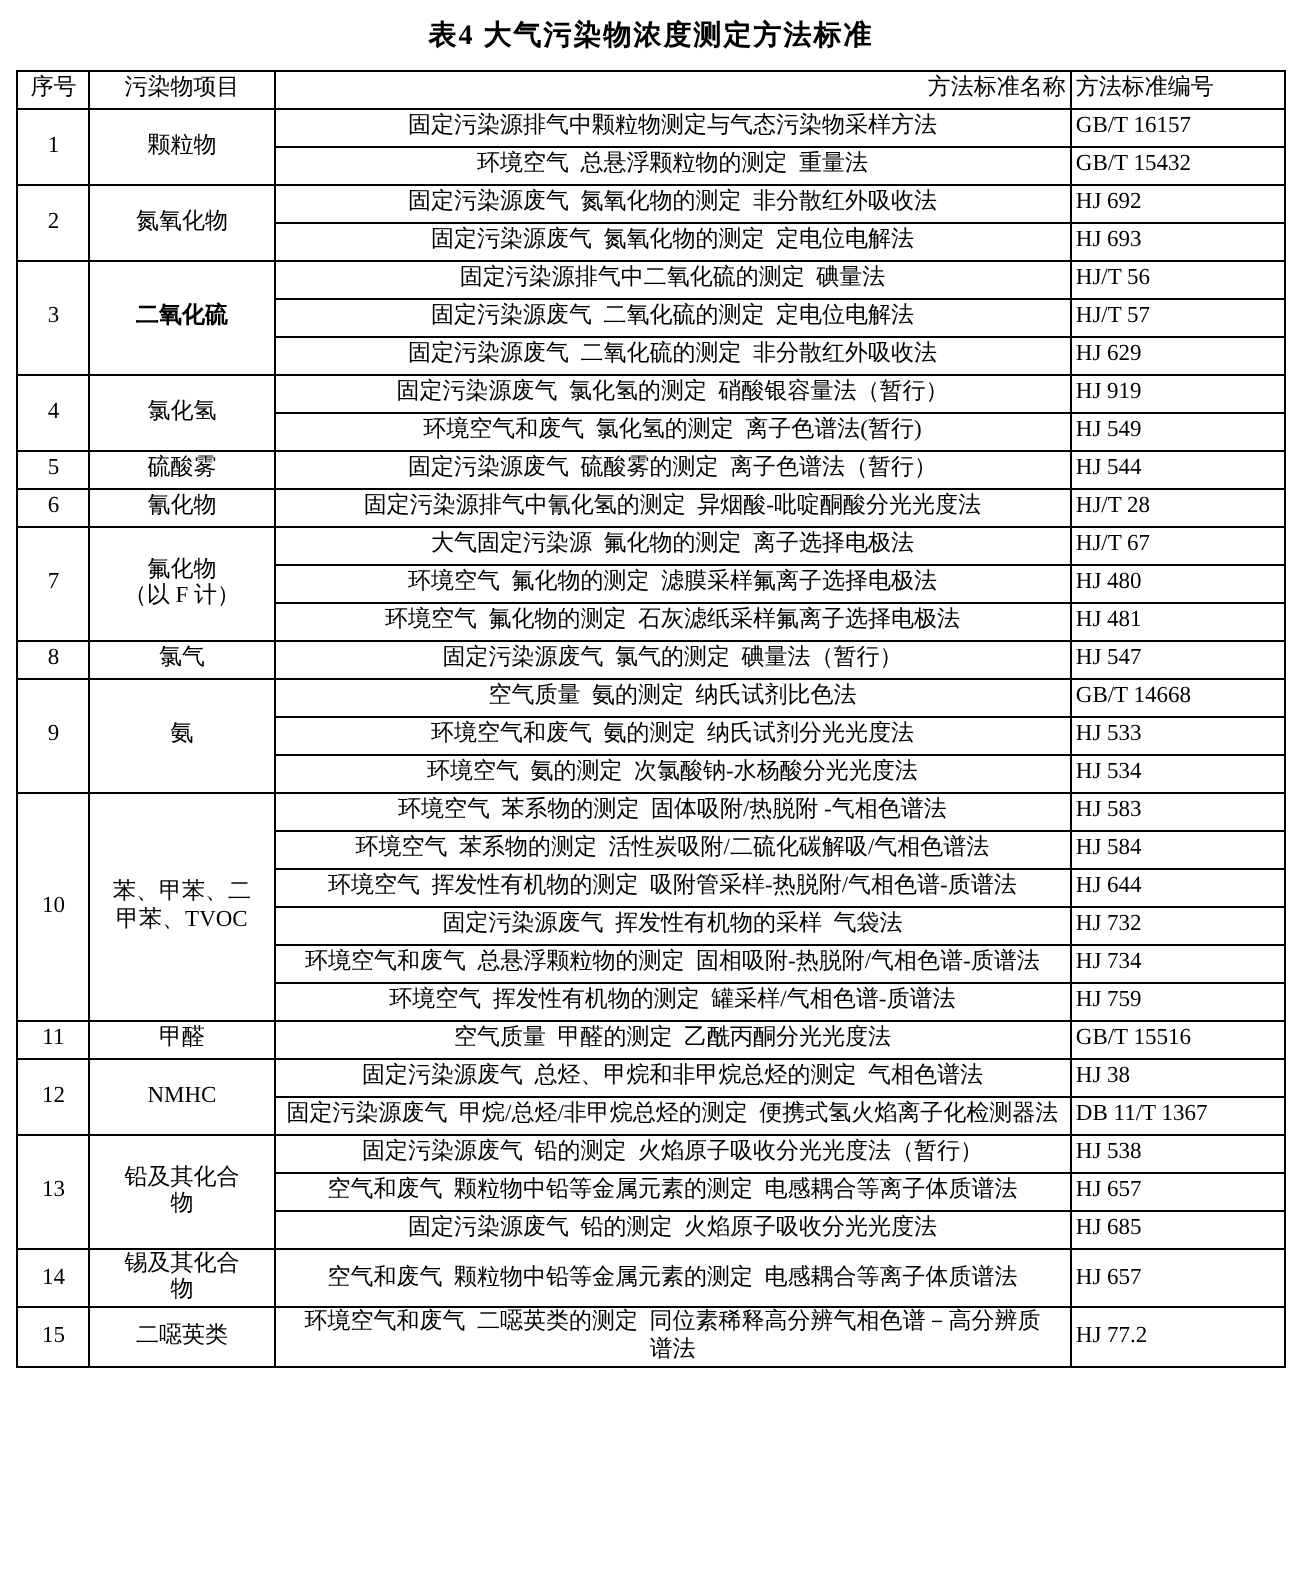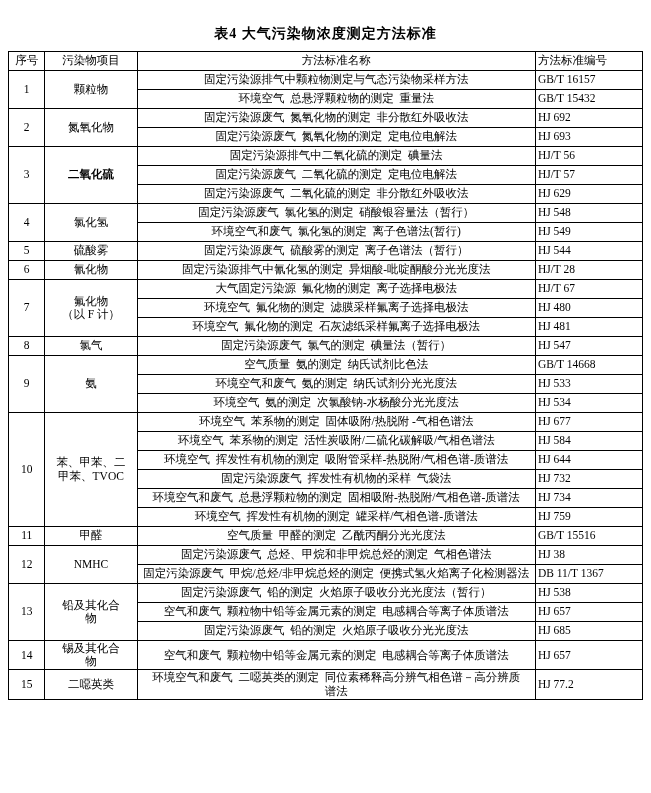--- a/index.html
+++ b/index.html
@@ -12,21 +12,21 @@
     height: 793px;
     font-family: "Liberation Serif", "DejaVu Serif", serif;
     color: #000000;
     overflow: hidden;
   }
   .page {
     position: relative;
     width: 651px;
     height: 638px;
     box-sizing: border-box;
-    padding: 16px 8px;
+    padding: 0 8px;
   }
   .doc-title {
     text-align: center;
     font-size: 14px;
     font-weight: bold;
     letter-spacing: 1px;
     padding: 9px 0 8px 0;
   }
   table.std-table {
     border-collapse: collapse;
@@ -43,21 +43,21 @@
     vertical-align: middle;
     height: 19px;
     box-sizing: border-box;
   }
   thead td {
     text-align: center;
     font-size: 12px;
   }
   .col-no { width: 34px; text-align: center; font-family: Liberation Serif, serif; }
   .col-item { width: 86px; text-align: center; }
-  .col-method { width: 372px; text-align: center; padding-left: 5px; }
+  .col-method { width: 372px; text-align: right; padding-left: 5px; }
   .col-code { width: 100px; text-align: left; padding-left: 6px; }
   .c-center { text-align: center; }
   .item-cell {
     line-height: 1.25;
   }
   .method-cell {
     text-align: center;
     padding-left: 5px;
     white-space: pre-wrap;
   }
@@ -114,21 +114,21 @@
           <td class="col-code code-cell">HJ/T 57</td>
         </tr>
         <tr>
           <td class="col-method method-cell">固定污染源废气  二氧化硫的测定  非分散红外吸收法</td>
           <td class="col-code code-cell">HJ 629</td>
         </tr>
         <tr>
           <td class="col-no c-center" rowspan="2">4</td>
           <td class="col-item item-cell" rowspan="2" style="white-space: pre-line;">氯化氢</td>
           <td class="col-method method-cell">固定污染源废气  氯化氢的测定  硝酸银容量法（暂行）</td>
-          <td class="col-code code-cell">HJ 548</td>
+          <td class="col-code code-cell">HJ 919</td>
         </tr>
         <tr>
           <td class="col-method method-cell">环境空气和废气  氯化氢的测定  离子色谱法(暂行)</td>
           <td class="col-code code-cell">HJ 549</td>
         </tr>
         <tr>
           <td class="col-no c-center" rowspan="1">5</td>
           <td class="col-item item-cell" rowspan="1" style="white-space: pre-line;">硫酸雾</td>
           <td class="col-method method-cell">固定污染源废气  硫酸雾的测定  离子色谱法（暂行）</td>
           <td class="col-code code-cell">HJ 544</td>
@@ -172,21 +172,21 @@
         </tr>
         <tr>
           <td class="col-method method-cell">环境空气  氨的测定  次氯酸钠-水杨酸分光光度法</td>
           <td class="col-code code-cell">HJ 534</td>
         </tr>
         <tr>
           <td class="col-no c-center" rowspan="6">10</td>
           <td class="col-item item-cell" rowspan="6" style="white-space: pre-line;">苯、甲苯、二
 甲苯、TVOC</td>
           <td class="col-method method-cell">环境空气  苯系物的测定  固体吸附/热脱附 -气相色谱法</td>
-          <td class="col-code code-cell">HJ 677</td>
+          <td class="col-code code-cell">HJ 583</td>
         </tr>
         <tr>
           <td class="col-method method-cell">环境空气  苯系物的测定  活性炭吸附/二硫化碳解吸/气相色谱法</td>
           <td class="col-code code-cell">HJ 584</td>
         </tr>
         <tr>
           <td class="col-method method-cell">环境空气  挥发性有机物的测定  吸附管采样-热脱附/气相色谱-质谱法</td>
           <td class="col-code code-cell">HJ 644</td>
         </tr>
         <tr>

